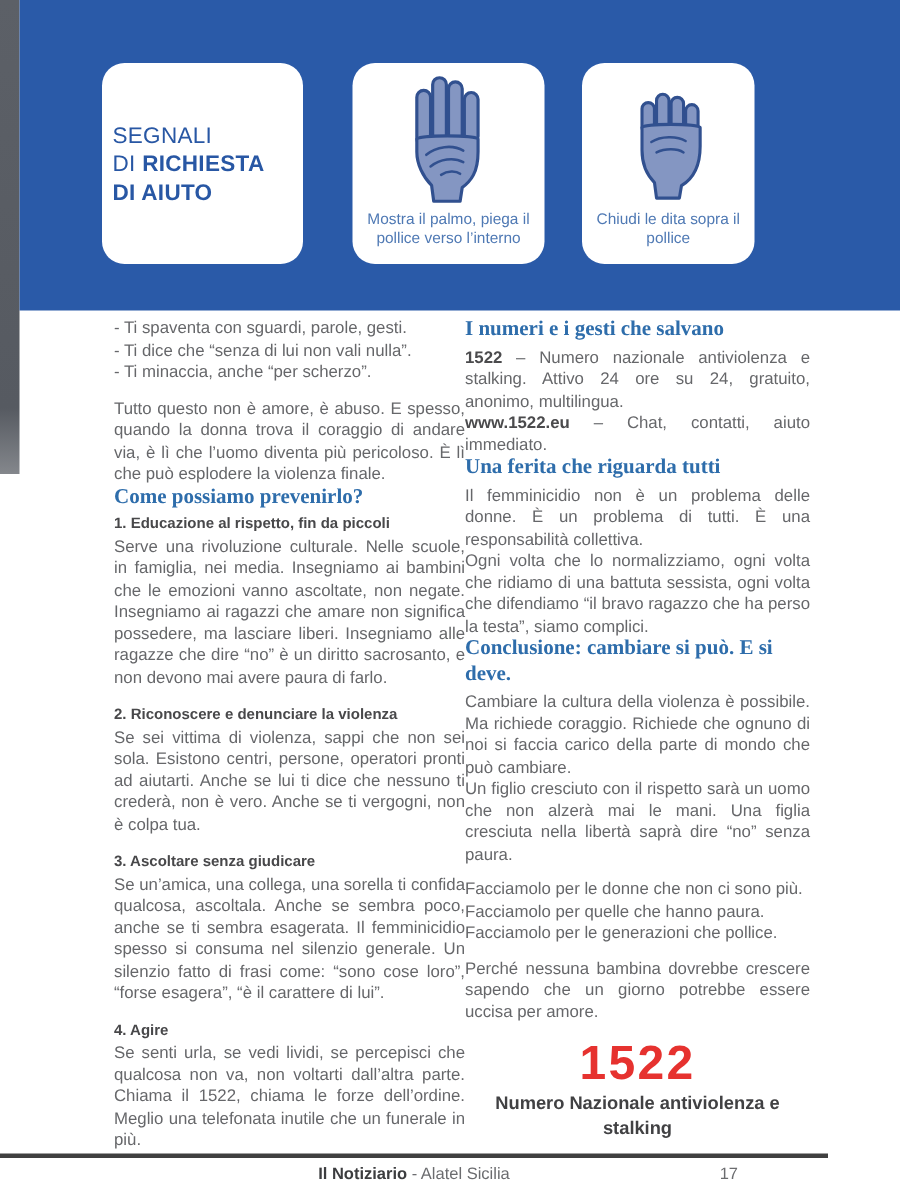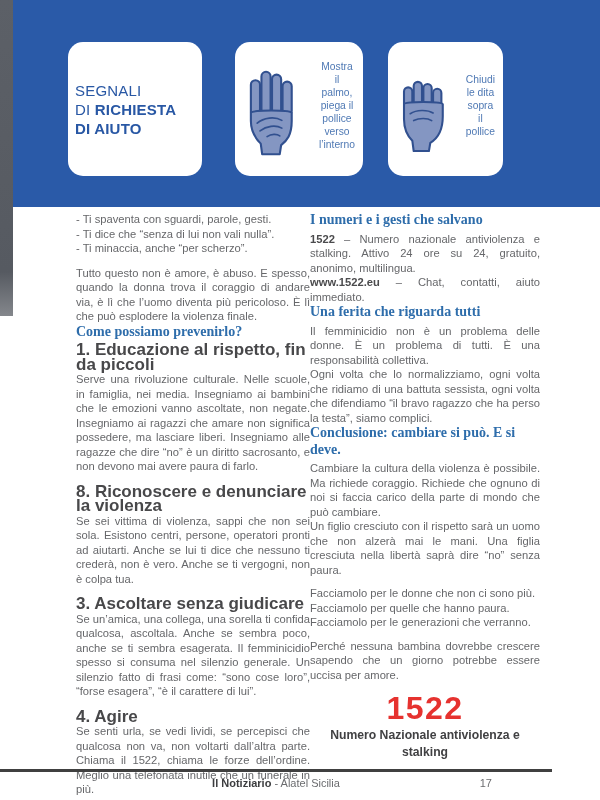--- a/index.html
+++ b/index.html
@@ -9,37 +9,37 @@
   
   .edge-strip{position:absolute;left:0;top:0;width:13px;height:316px;
     background:linear-gradient(180deg,#5c6067 0%,#565a61 86%,#84878c 100%)}
 
   
   .band{position:absolute;left:13px;top:0;width:587px;height:207px;background:#2a5aa8}
   .card{position:absolute;background:#fff;border-radius:15px;top:42px;height:134px;box-sizing:border-box}
   .card-title{left:55px;width:134px;display:flex;align-items:center}
   .band-title{padding-left:7px;font-size:15px;line-height:19px;color:#2857a4;letter-spacing:.2px}
   .band-title .bold{font-weight:bold}
-  .card-gesture{width:128px;display:flex;flex-direction:row;align-items:center;justify-content:flex-end}
+  .card-gesture{width:128px;display:flex;flex-direction:column;align-items:center;justify-content:flex-end}
   .card-palm{left:222px}
   .card-fist{left:375px;width:115px}
   .hand{flex:1 1 auto;display:flex;align-items:center;justify-content:center;padding-top:8px}
   .caption{font-size:10.3px;line-height:13px;color:#4f79b4;text-align:center;padding:3px 8px 10px}
 
   
   .col{position:absolute;top:212px;font-size:11.2px;line-height:14.5px;color:#66676a}
   .col-left{left:76px;width:234px}
   .col-right{left:310px;width:230px}
   .col p{margin:0;text-align:justify}
   .bullets{margin-bottom:10px}
   .mb{margin-bottom:11px}
   .sec-title{font-family:"Liberation Serif",serif;font-weight:bold;font-size:14px;
     line-height:16.5px;color:#2e6dab;margin:0 0 3px 0;text-align:left}
   .item{margin-bottom:11px}
-  .item-h{font-weight:bold;color:#48484a;font-size:17px}
+  .item-h{font-weight:bold;color:#48484a;font-size:10px}
   .lead{font-weight:bold;color:#4b4b4d}
   .fline{text-align:left}
   .flines{margin:9px 0 9px 0}
 
   
   .callout{text-align:center;margin-top:9px}
   .callout-num{font-weight:bold;font-size:32px;line-height:34px;color:#e6322f;letter-spacing:1.5px}
   .callout-label{font-weight:bold;font-size:12.2px;line-height:16.5px;color:#414143;margin-top:2px;text-align:center}
 
   
@@ -113,21 +113,21 @@
     </div>
     <p class="mb">Tutto questo non è amore, è abuso. E spesso, quando la donna trova il coraggio di andare via, è lì che l’uomo diventa più pericoloso. È lì che può esplodere la violenza finale.</p>
 
     <h3 class="sec-title">Come possiamo prevenirlo?</h3>
 
     <div class="item">
       <div class="item-h">1. Educazione al rispetto, fin da piccoli</div>
       <p>Serve una rivoluzione culturale. Nelle scuole, in famiglia, nei media. Insegniamo ai bambini che le emozioni vanno ascoltate, non negate. Insegniamo ai ragazzi che amare non significa possedere, ma lasciare liberi. Insegniamo alle ragazze che dire “no” è un diritto sacrosanto, e non devono mai avere paura di farlo.</p>
     </div>
     <div class="item">
-      <div class="item-h">8. Riconoscere e denunciare la violenza</div>
+      <div class="item-h">2. Riconoscere e denunciare la violenza</div>
       <p>Se sei vittima di violenza, sappi che non sei sola. Esistono centri, persone, operatori pronti ad aiutarti. Anche se lui ti dice che nessuno ti crederà, non è vero. Anche se ti vergogni, non è colpa tua.</p>
     </div>
     <div class="item">
       <div class="item-h">3. Ascoltare senza giudicare</div>
       <p>Se un’amica, una collega, una sorella ti confida qualcosa, ascoltala. Anche se sembra poco, anche se ti sembra esagerata. Il femminicidio spesso si consuma nel silenzio generale. Un silenzio fatto di frasi come: “sono cose loro”, “forse esagera”, “è il carattere di lui”.</p>
     </div>
     <div class="item">
       <div class="item-h">4. Agire</div>
       <p>Se senti urla, se vedi lividi, se percepisci che qualcosa non va, non voltarti dall’altra parte. Chiama il 1522, chiama le forze dell’ordine. Meglio una telefonata inutile che un funerale in più.</p>
     </div>
@@ -143,21 +143,21 @@
     <p>Il femminicidio non è un problema delle donne. È un problema di tutti. È una responsabilità collettiva.</p>
     <p class="mb">Ogni volta che lo normalizziamo, ogni volta che ridiamo di una battuta sessista, ogni volta che difendiamo “il bravo ragazzo che ha perso la testa”, siamo complici.</p>
 
     <h3 class="sec-title">Conclusione: cambiare si può. E si deve.</h3>
     <p>Cambiare la cultura della violenza è possibile. Ma richiede coraggio. Richiede che ognuno di noi si faccia carico della parte di mondo che può cambiare.</p>
     <p>Un figlio cresciuto con il rispetto sarà un uomo che non alzerà mai le mani. Una figlia cresciuta nella libertà saprà dire “no” senza paura.</p>
 
     <div class="flines">
       <div class="fline">Facciamolo per le donne che non ci sono più.</div>
       <div class="fline">Facciamolo per quelle che hanno paura.</div>
-      <div class="fline">Facciamolo per le generazioni che verranno.</div>
+      <div class="fline">Facciamolo per le generazioni che pollice.</div>
     </div>
 
     <p>Perché nessuna bambina dovrebbe crescere sapendo che un giorno potrebbe essere uccisa per amore.</p>
 
     <div class="callout">
       <div class="callout-num">1522</div>
       <div class="callout-label">Numero Nazionale antiviolenza e stalking</div>
     </div>
   </div>
 

